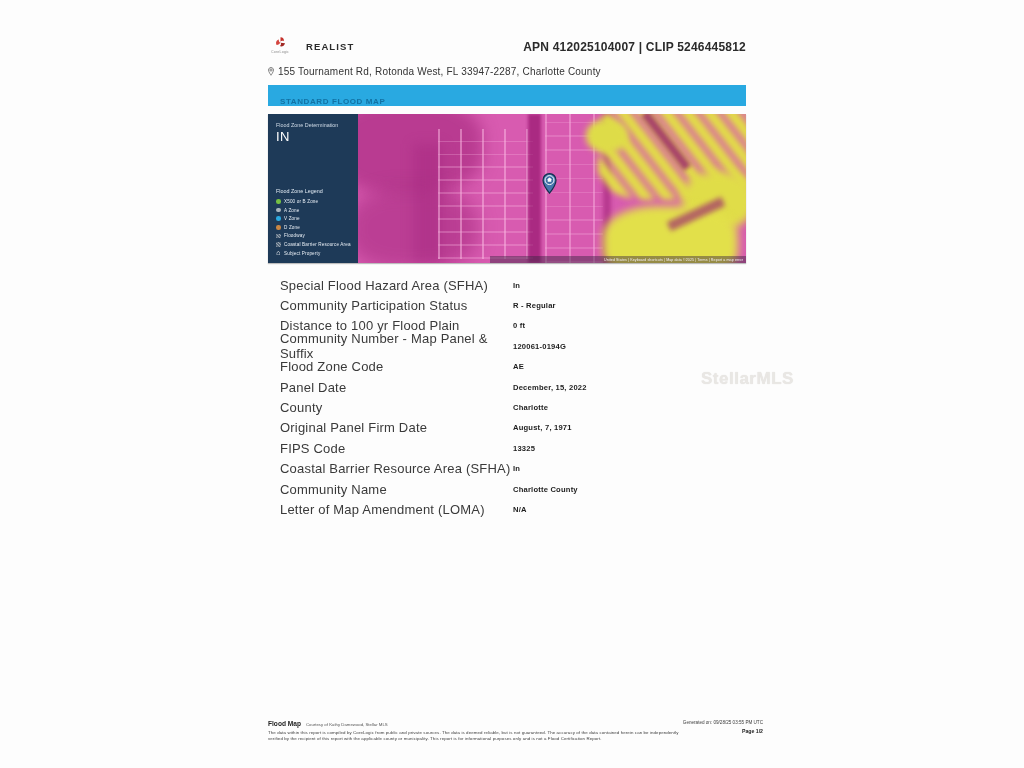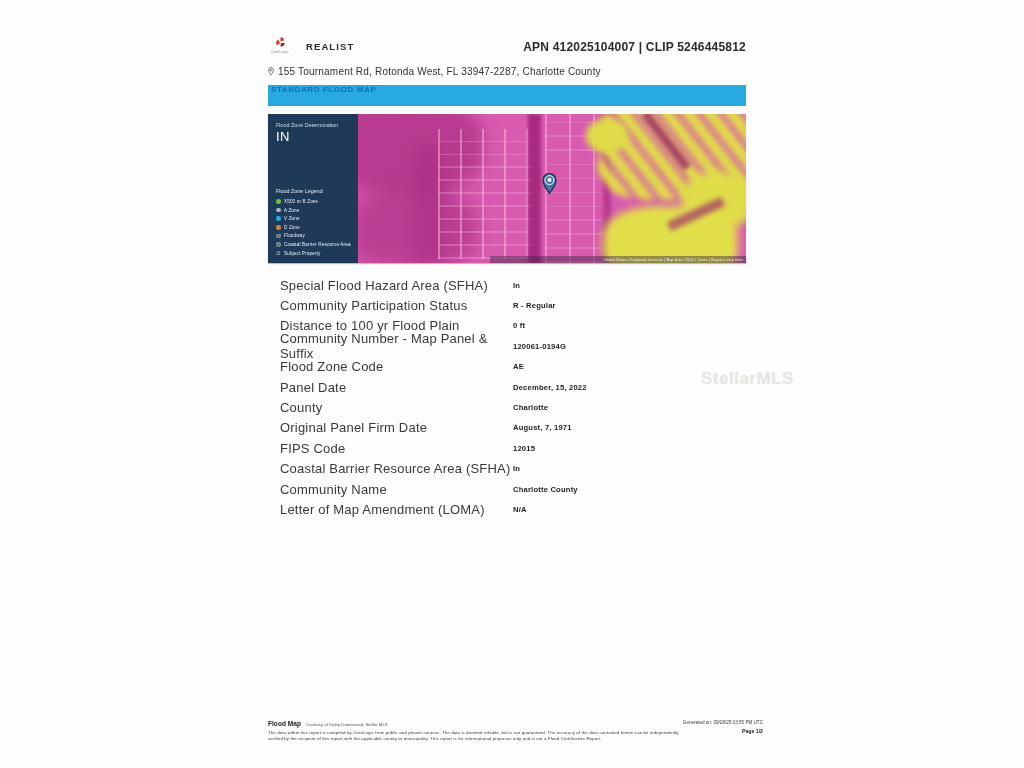--- a/index.html
+++ b/index.html
@@ -14,21 +14,21 @@
   .logo-ico { width:13px; height:13px; }
   .logo-txt { font-size:3.6px; color:#8a8a8a; letter-spacing:.2px; margin-top:1px; }
   .brand-name { font-size:9.5px; font-weight:bold; letter-spacing:1.1px; color:#2b2b2b; margin-left:14px; margin-top:2px; }
   .apn { font-size:12px; font-weight:bold; color:#2b2b2b; margin-top:4px; letter-spacing:.2px; }
 
   .addr-line { display:flex; align-items:center; margin-top:6px; }
   .pin-ico { width:6px; height:9px; margin-right:4px; flex:0 0 auto; }
   .addr { font-size:10px; color:#333; letter-spacing:.2px; }
 
   
-  .banner { margin-top:8px; height:21px; background:#29a9e1; display:flex; align-items:flex-start; padding-left:3px; }
+  .banner { margin-top:8px; height:21px; background:#29a9e1; display:flex; align-items:flex-end; padding-left:12px; }
   .banner-t { font-size:8px; font-weight:bold; color:#1272a4; letter-spacing:.6px; }
 
   
   .map { margin-top:8px; height:149px; display:flex; box-shadow:0 1px 1px rgba(0,0,0,.25); }
   .legend { width:90px; background:#1e3a58; color:#e8eef5; padding:8px 0 0 8px; flex:0 0 auto; position:relative; z-index:2; }
   .det-label { font-size:5.4px; color:#cfdae6; }
   .det-value { font-size:13px; font-weight:400; color:#ffffff; margin-top:1px; letter-spacing:.5px; }
   .leg-title { font-size:5.4px; color:#dfe8f1; margin-top:44px; margin-bottom:5px; }
   .leg-item { display:flex; align-items:center; margin-bottom:3.6px; }
   .swatch { width:4.5px; height:4.5px; margin-right:3.5px; flex:0 0 auto; display:inline-flex; align-items:center; justify-content:center; }
@@ -222,21 +222,21 @@
         <div class="fvalue">Charlotte</div>
       </div>
 
       <div class="frow">
         <div class="flabel">Original Panel Firm Date</div>
         <div class="fvalue">August, 7, 1971</div>
       </div>
 
       <div class="frow">
         <div class="flabel">FIPS Code</div>
-        <div class="fvalue">12015</div>
+        <div class="fvalue">13325</div>
       </div>
 
       <div class="frow">
         <div class="flabel">Coastal Barrier Resource Area (SFHA)</div>
         <div class="fvalue">In</div>
       </div>
 
       <div class="frow">
         <div class="flabel">Community Name</div>
         <div class="fvalue">Charlotte County</div>

